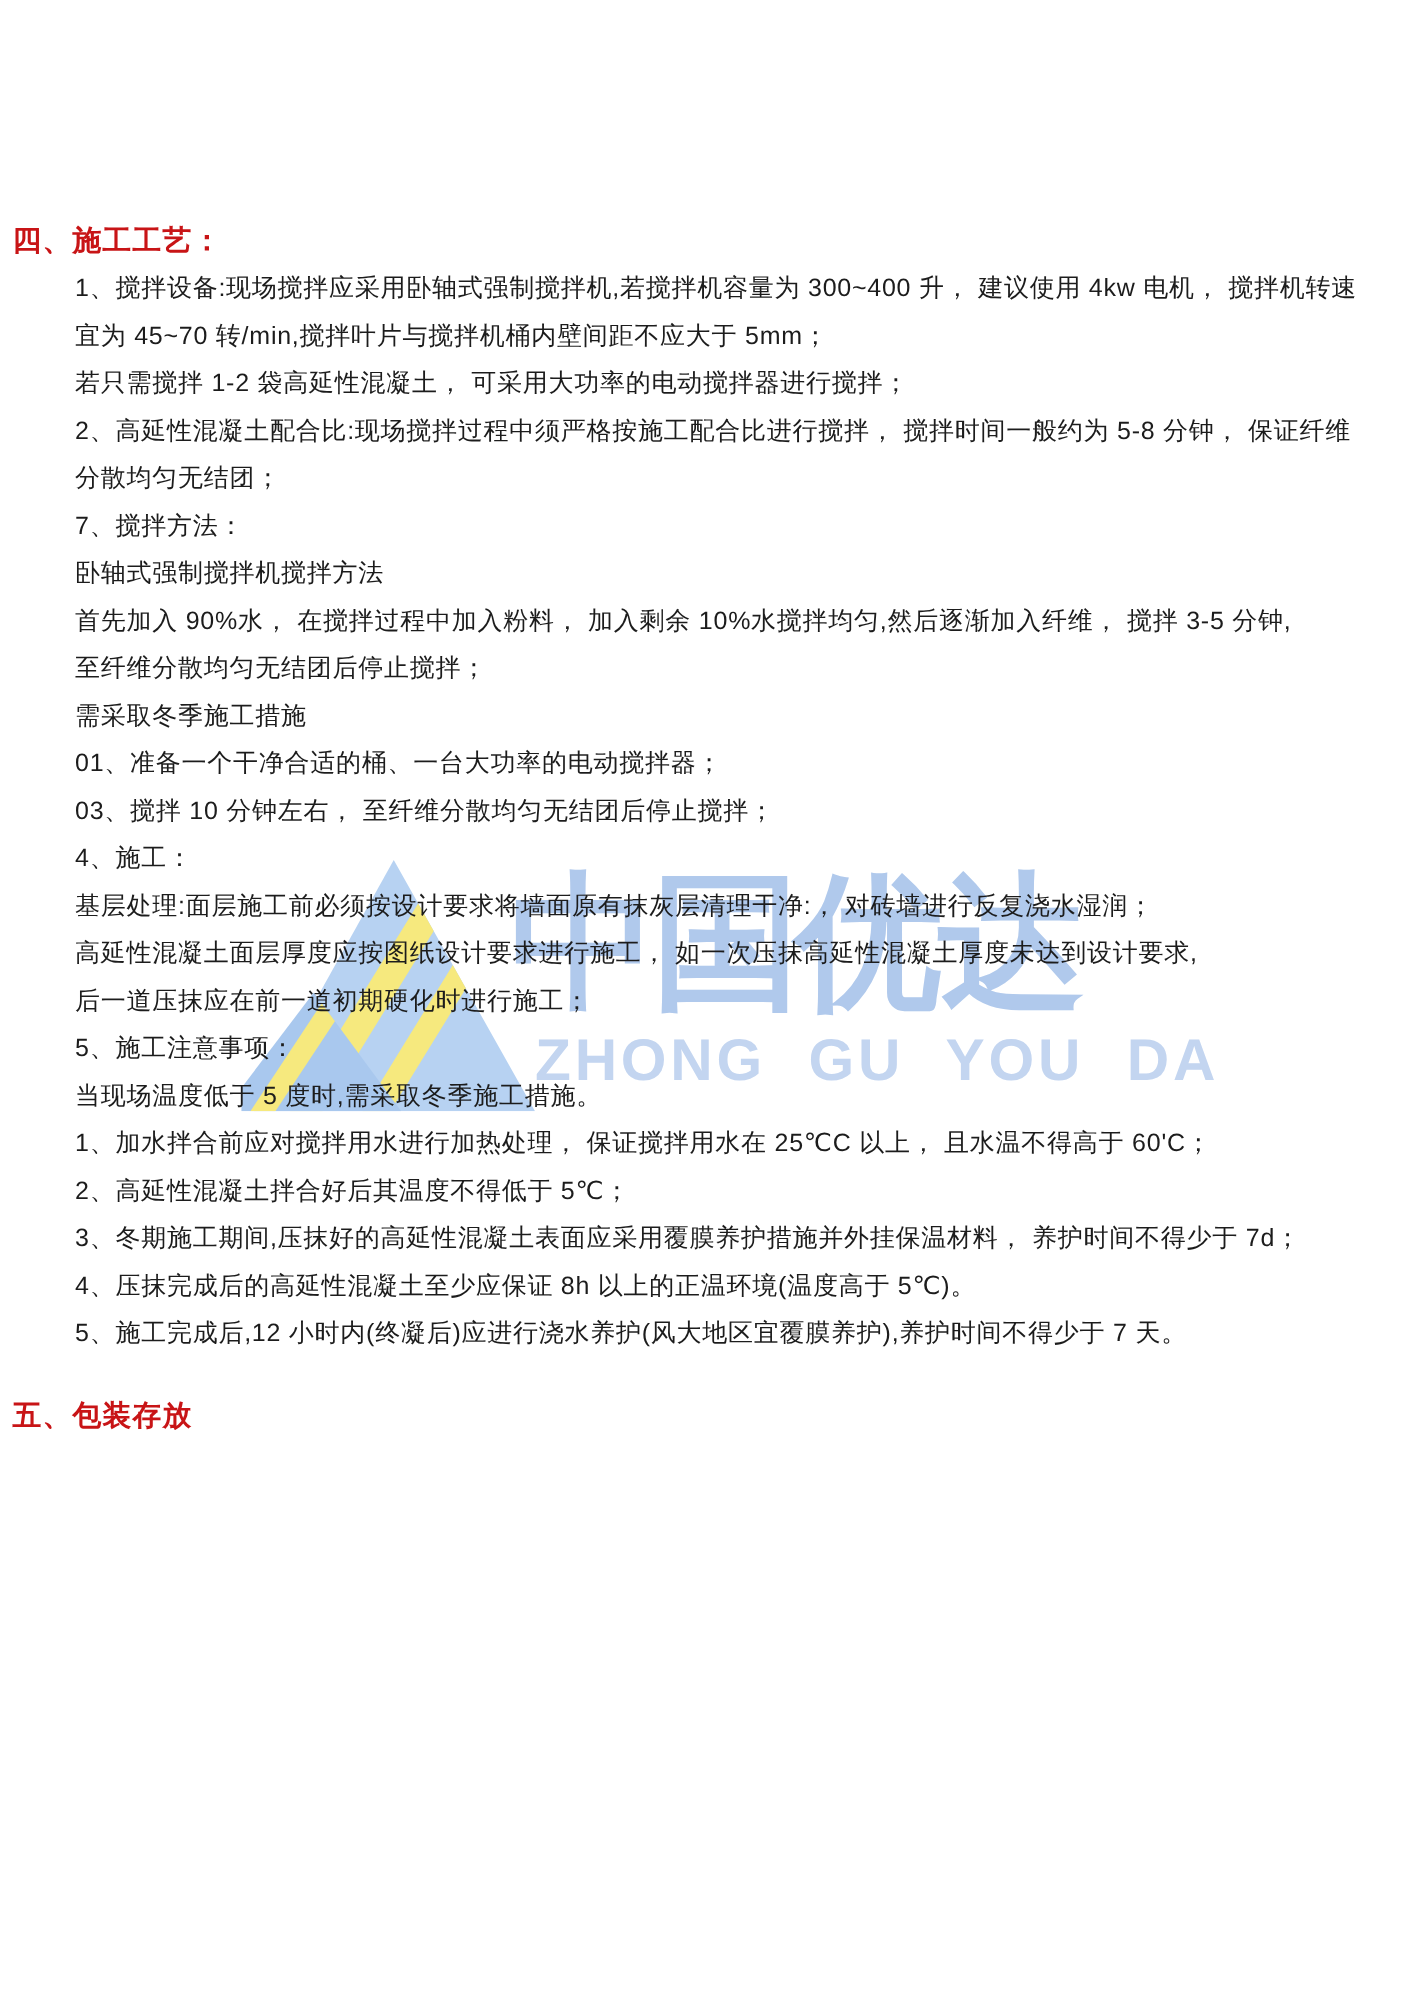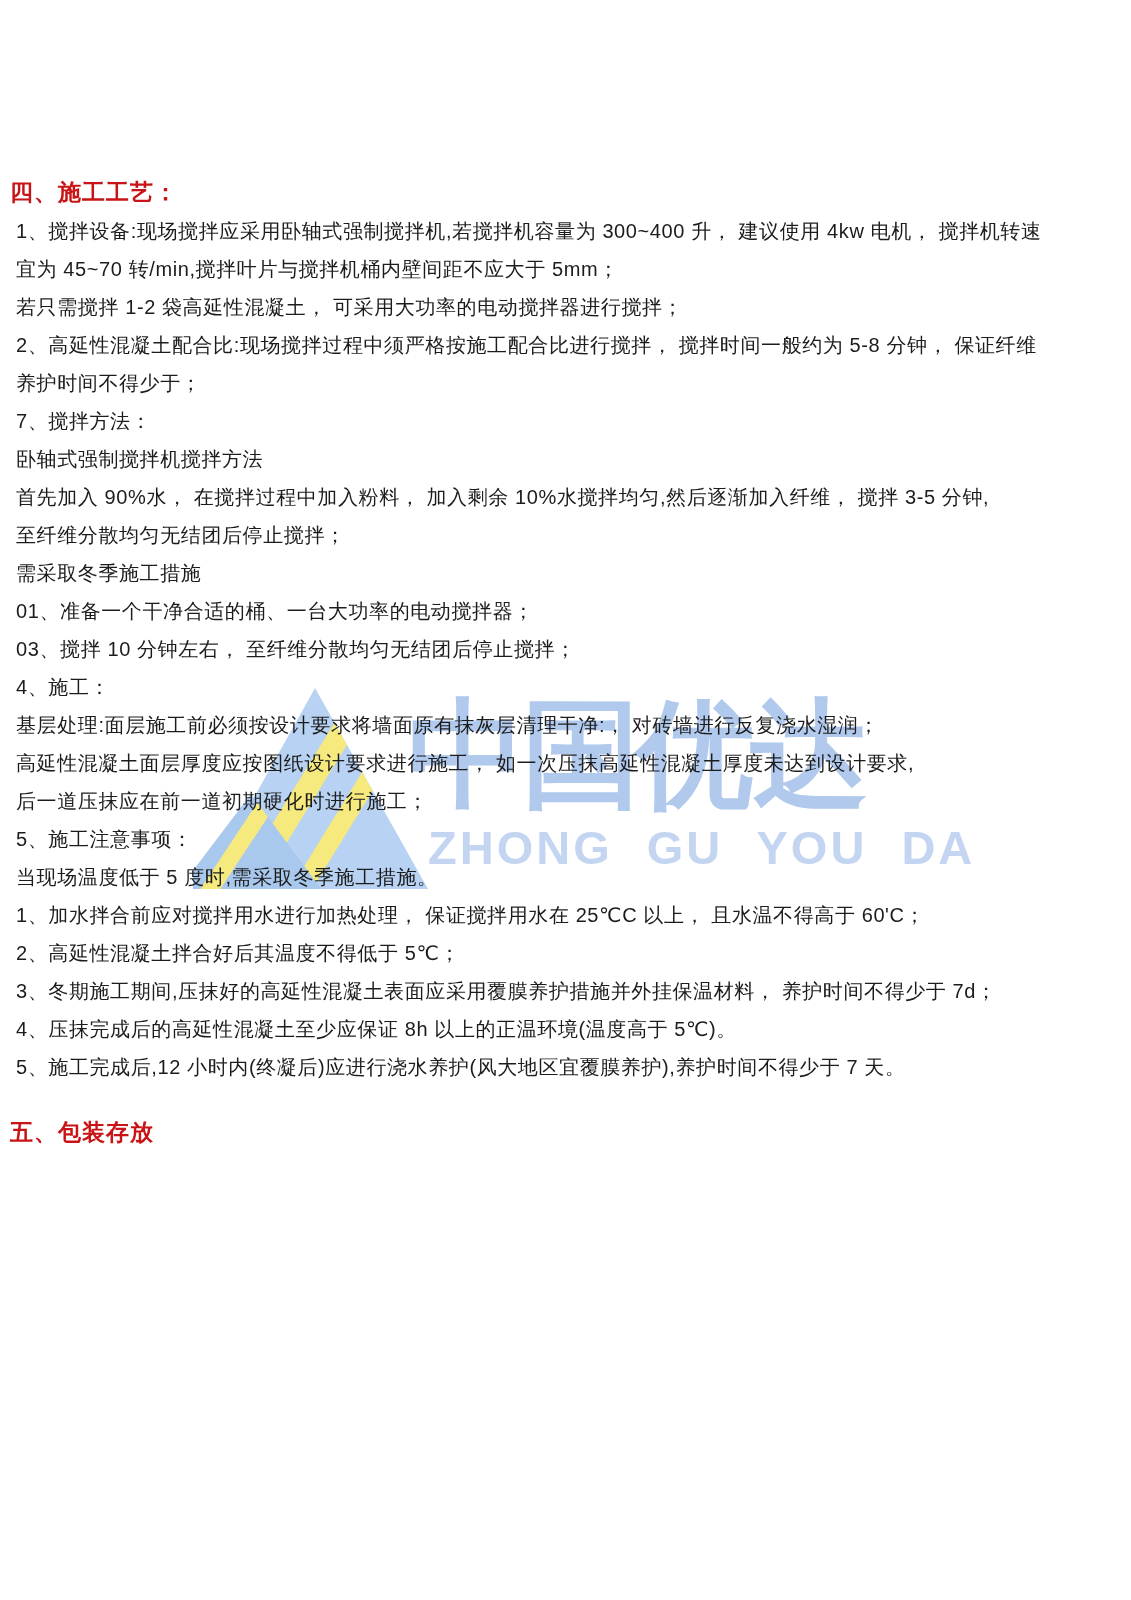--- a/index.html
+++ b/index.html
@@ -50,21 +50,21 @@
     letter-spacing: 0.6px;
   }
   h2.sec {
     font-size: 23px;
     font-weight: bold;
     color: #c81416;
     margin: 0 0 17px 10px;
     letter-spacing: 1px;
   }
   h2.sec.second { margin-top: 43px; margin-bottom: 68px; }
-  p.line { margin: 0 20px 16px 16px; white-space: nowrap; }
+  p.line { margin: 0 20px 16px 60px; white-space: nowrap; }
   
   .i40{margin-left:40px} .i43{margin-left:43px} .i50{margin-left:50px}
   .i52{margin-left:52px} .i57{margin-left:57px} .i58{margin-left:58px}
   .i62{margin-left:62px} .i65{margin-left:65px}
   
   .g0{margin-bottom:0} .g5{margin-bottom:5px} .g8{margin-bottom:8px}
   .g11{margin-bottom:11px} .g14{margin-bottom:14px} .g15{margin-bottom:15px}
   .g16{margin-bottom:16px} .g17{margin-bottom:17px} .g18{margin-bottom:18px}
   .g19{margin-bottom:19px}
 </style>
@@ -98,21 +98,21 @@
   </div>
 
   <div class="content">
 
     <h2 class="sec">四、施工工艺：</h2>
 
     <p class="line i40 g17">1、搅拌设备:现场搅拌应采用卧轴式强制搅拌机,若搅拌机容量为 300~400 升， 建议使用 4kw 电机， 搅拌机转速</p>
     <p class="line i40 g14">宜为 45~70 转/min,搅拌叶片与搅拌机桶内壁间距不应大于 5mm；</p>
     <p class="line i40 g18">若只需搅拌 1-2 袋高延性混凝土， 可采用大功率的电动搅拌器进行搅拌；</p>
     <p class="line i40 g15">2、高延性混凝土配合比:现场搅拌过程中须严格按施工配合比进行搅拌， 搅拌时间一般约为 5-8 分钟， 保证纤维</p>
-    <p class="line i52 g15">养护时间不得少于；</p>
+    <p class="line i52 g15">分散均匀无结团；</p>
     <p class="line i43 g5">7、搅拌方法：</p>
     <p class="line i62 g15">卧轴式强制搅拌机搅拌方法</p>
     <p class="line i62 g11">首先加入 90%水， 在搅拌过程中加入粉料， 加入剩余 10%水搅拌均匀,然后逐渐加入纤维， 搅拌 3-5 分钟,</p>
     <p class="line i62 g15">至纤维分散均匀无结团后停止搅拌；</p>
     <p class="line i43 g16">需采取冬季施工措施</p>
     <p class="line i65 g19">01、准备一个干净合适的桶、一台大功率的电动搅拌器；</p>
     <p class="line i65 g15">03、搅拌 10 分钟左右， 至纤维分散均匀无结团后停止搅拌；</p>
     <p class="line i43 g15">4、施工：</p>
     <p class="line i57 g16">基层处理:面层施工前必须按设计要求将墙面原有抹灰层清理干净:， 对砖墙进行反复浇水湿润；</p>
     <p class="line i50 g8">高延性混凝土面层厚度应按图纸设计要求进行施工， 如一次压抹高延性混凝土厚度未达到设计要求,</p>

